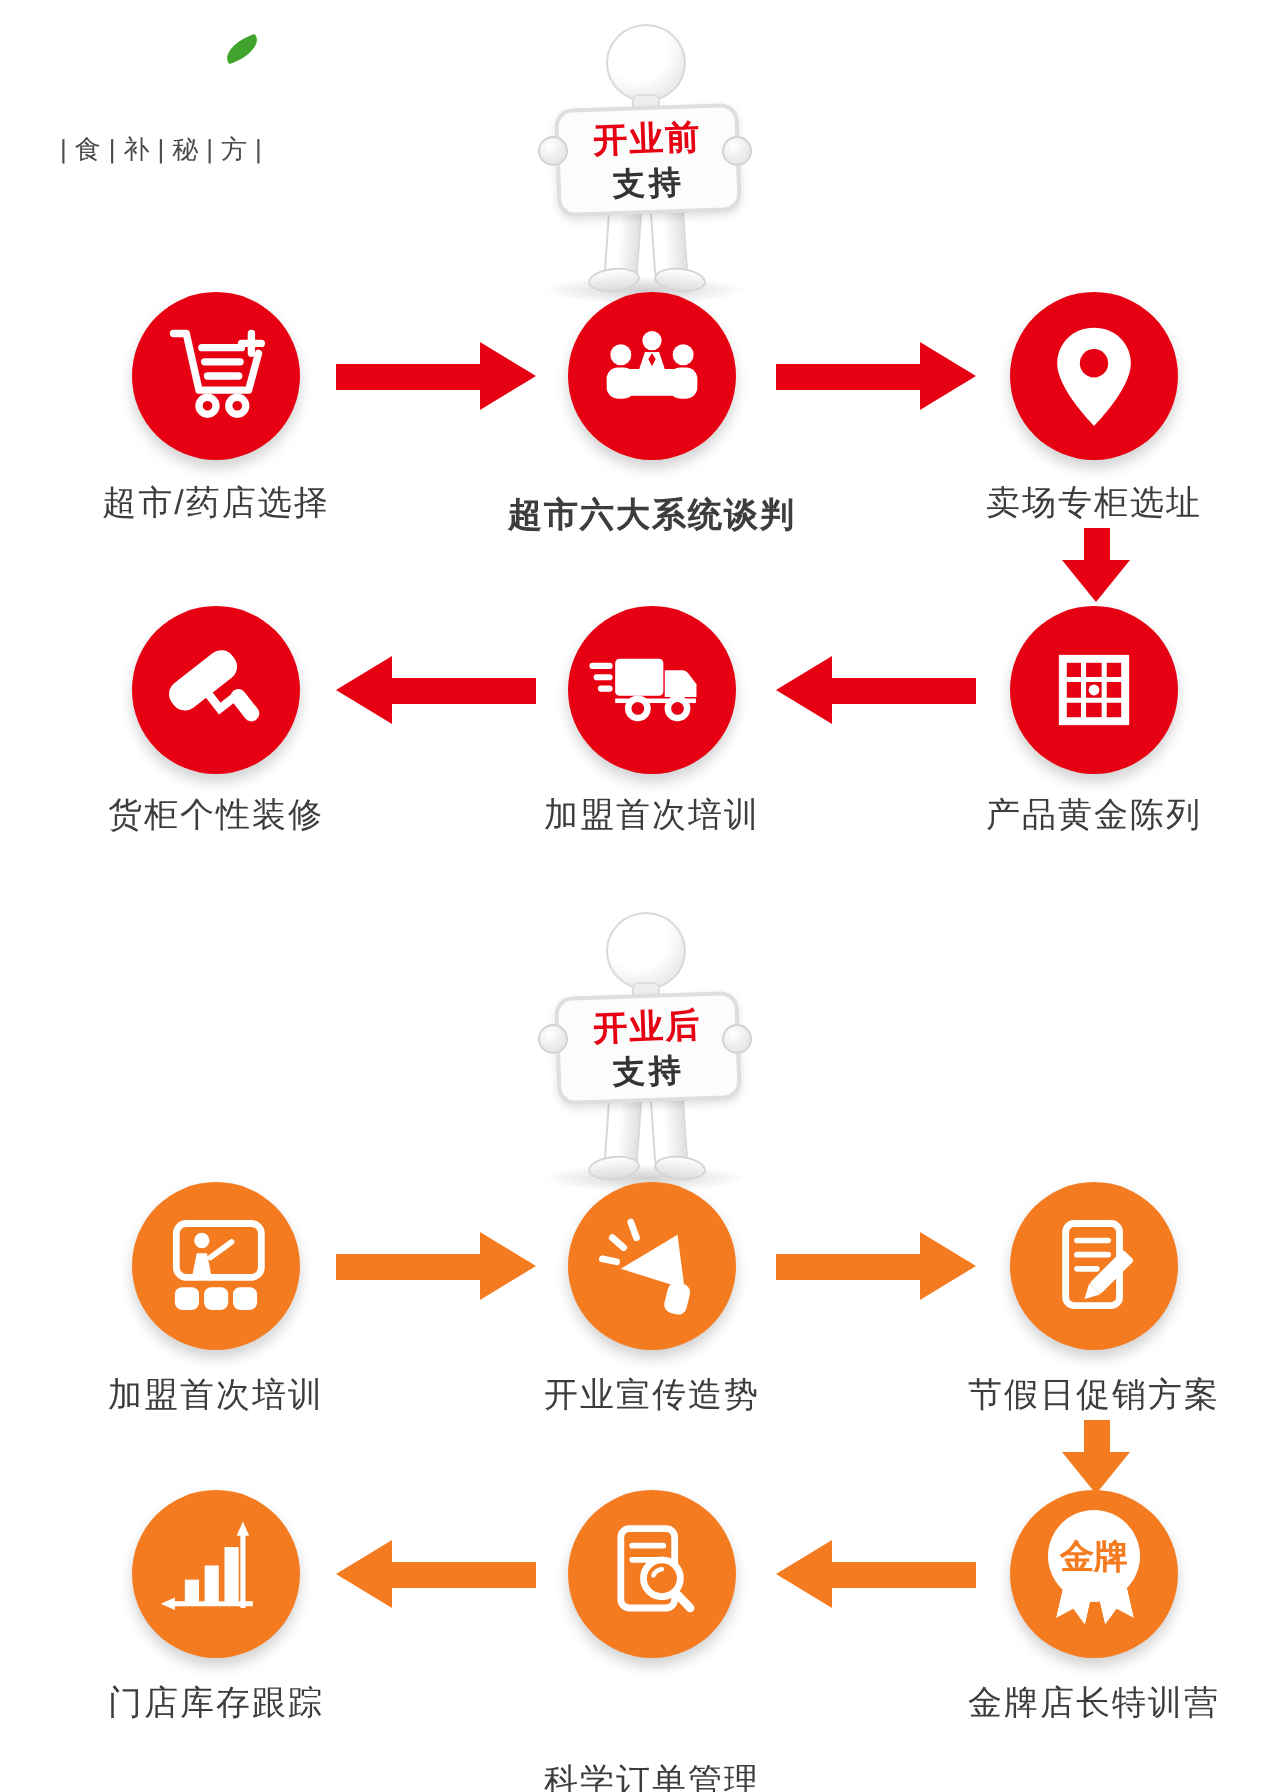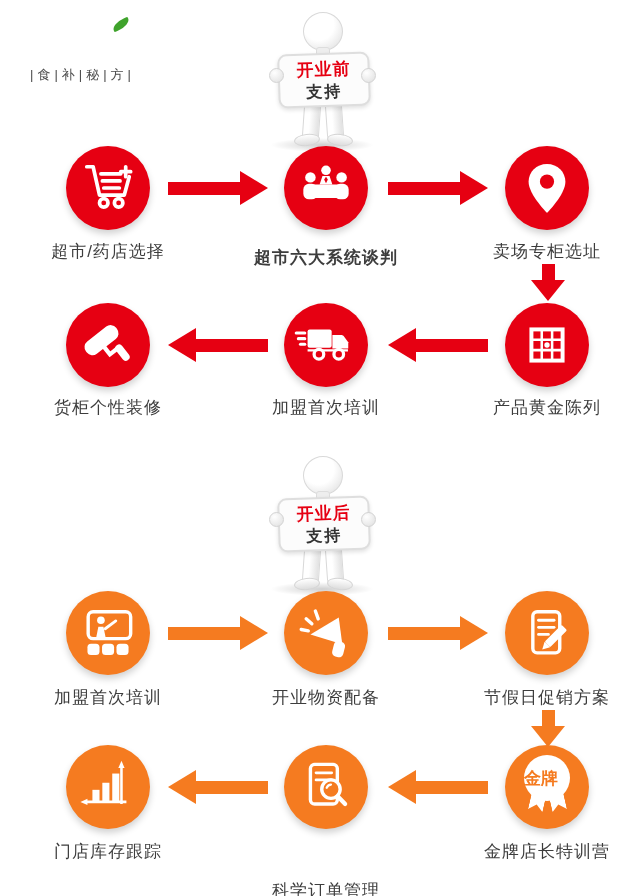--- a/index.html
+++ b/index.html
@@ -45,21 +45,21 @@
   .arrow .head-l{width:0;height:0;border-top:17px solid transparent;border-bottom:17px solid transparent;border-right:28px solid var(--c);}
   .arrow-down{position:absolute;display:flex;flex-direction:column;align-items:center;width:34px;height:37px;}
   .arrow-down .shaft-v{width:13px;height:16px;background:var(--c);}
   .arrow-down .head-d{width:0;height:0;border-left:17px solid transparent;border-right:17px solid transparent;border-top:21px solid var(--c);}
 
   
   .medal{position:relative;width:84px;height:84px;}
   .medal .tail{position:absolute;top:37px;width:15px;height:29px;background:#fff;clip-path:polygon(0 0,100% 0,100% 100%,50% 78%,0 100%);}
   .tail-l{left:26px;transform:rotate(13deg);}
   .tail-r{left:44px;transform:rotate(-13deg);}
-  .medal .badge{position:absolute;left:19px;top:10px;width:46px;height:46px;background:#fff;border-radius:50%;display:flex;align-items:center;justify-content:flex-start;}
+  .medal .badge{position:absolute;left:19px;top:10px;width:46px;height:46px;background:#fff;border-radius:50%;display:flex;align-items:center;justify-content:center;}
   .medal .badge span{color:var(--c);font-size:17px;font-weight:700;}
 </style>
 </head>
 <body>
 
 <div id="canvas">
 
   <div class="logo-leaf"></div>
   <div class="tagline">|食|补|秘|方|</div>
 
@@ -223,21 +223,21 @@
       <svg viewBox="0 0 48 48">
         <polygon points="13,25 33,13 35.5,32" fill="#fff"></polygon>
         <g stroke="#fff" stroke-width="2.4" stroke-linecap="round">
           <path d="M10 14 L14 17.5"></path>
             <path d="M16.5 8.5 L18.5 14"></path>
             <path d="M6.5 21.5 L11.5 22.5"></path>
         </g>
         <rect x="29" y="30" width="8" height="11" rx="3" fill="#fff" transform="rotate(14 33 35)"></rect>
       </svg>
     </div>
-    <div class="step-label" style="left:216px;top:686px;">开业物资配备</div>
+    <div class="step-label" style="left:216px;top:686px;">开业宣传造势</div>
 
     <div class="arrow" style="left:388px;top:616px;">
         <div class="shaft"></div>
         <div class="head-r"></div>
       </div>
 
     <div class="circle" style="left:505px;top:591px;">
       <svg viewBox="0 0 48 48">
         <rect x="14" y="9" width="19" height="29" rx="3" stroke="#fff" stroke-width="2.4" fill="none"></rect>
         <g stroke="#fff" stroke-width="2" stroke-linecap="round">

